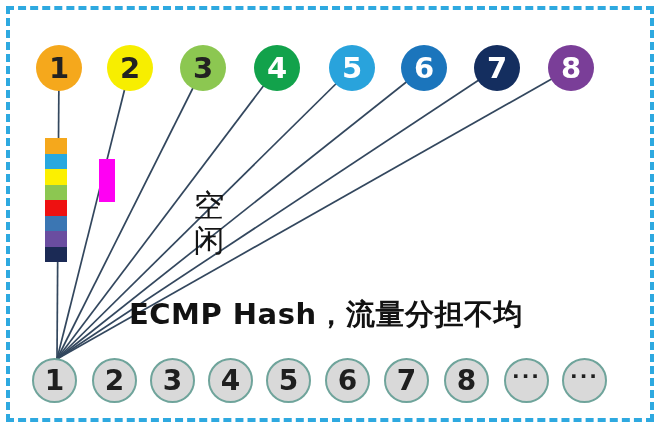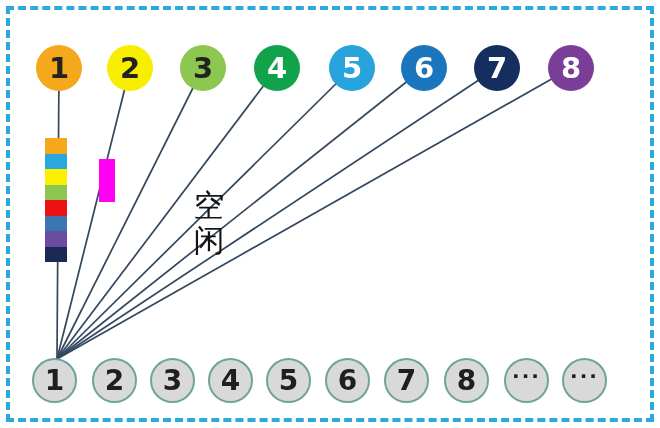--- a/index.html
+++ b/index.html
@@ -68,20 +68,21 @@
     <div class="seg" style="background: rgb(27, 42, 85);"></div>
   </div>
 
   <div class="busy-packet" style="background: rgb(255, 0, 243);"></div>
 
   <div class="idle-label">
     <span>空</span>
     <span>闲</span>
   </div>
 
+  <div class="caption">ECMP Hash，流量分担不均</div>
 
   <div class="node n1" style="background: rgb(245, 168, 28); color: rgb(34, 34, 34);">
       <span>1</span>
     </div>
   <div class="node n2" style="background: rgb(247, 238, 0); color: rgb(34, 34, 34);">
       <span>2</span>
     </div>
   <div class="node n3" style="background: rgb(140, 199, 81); color: rgb(34, 34, 34);">
       <span>3</span>
     </div>

